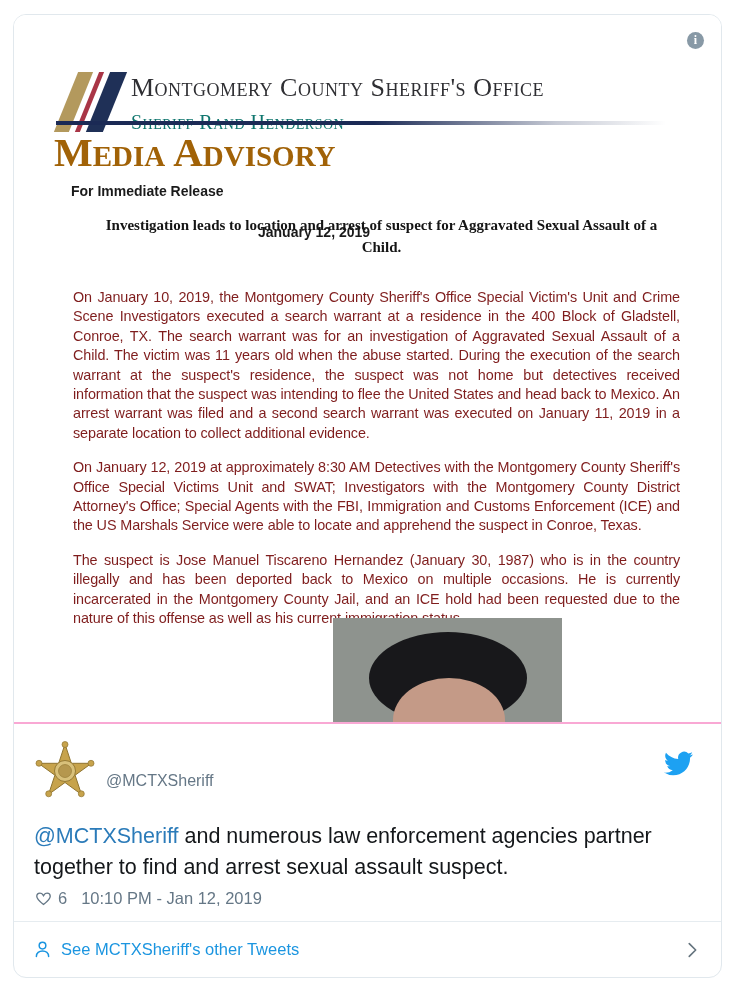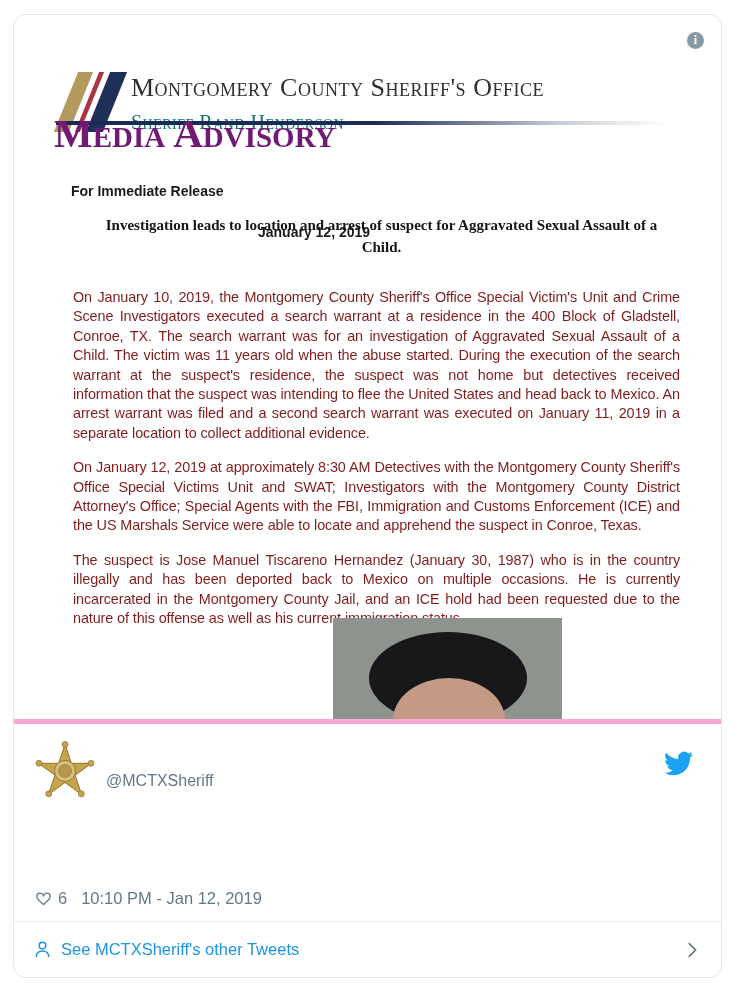--- a/index.html
+++ b/index.html
@@ -10,42 +10,42 @@
   }
   
   .info-btn {
     position:absolute; top:17px; right:17px; width:17px; height:17px; border-radius:50%;
     background:#8899a6; color:#fff; font-family:"Liberation Serif", serif; font-weight:bold;
     font-size:12px; line-height:17px; text-align:center; cursor:pointer;
   }
   
   .doc {
     position:absolute; left:0; top:0; width:100%; height:709px; background:#fff;
-    border-bottom:5px solid #f9a8d4; overflow:hidden; cursor:pointer;
+    border-bottom:2px solid #f9a8d4; overflow:hidden; cursor:pointer;
   }
   .logo { position:absolute; left:42px; top:57px; width:70px; height:60px; }
   .stripe { position:absolute; top:0; height:60px; transform:skewX(-22deg); }
   .stripe.gold { left:10px; width:15px; background:#b3995d; }
   .stripe.red  { left:31px; width:5px;  background:#a93546; }
   .stripe.navy { left:42px; width:17px; background:#1f3057; }
   .org-name {
     position:absolute; left:117px; top:58px; font-family:"Liberation Serif", serif;
     font-variant:small-caps; font-size:26px; color:#2f2f33; letter-spacing:.5px; white-space:nowrap;
   }
   .org-sub {
     position:absolute; left:117px; top:96px; font-family:Liberation Serif, serif;
     font-variant:small-caps; font-size:20px; color:#0f766e; letter-spacing:.5px; white-space:nowrap;
   }
   .header-rule {
     position:absolute; left:42px; top:106px; width:610px; height:4px;
     background:linear-gradient(to right, #1b2a55 0%, #1b2a55 52%, rgba(27,42,85,.25) 82%, rgba(27,42,85,0) 100%);
   }
   .doc-title {
-    position:absolute; left:40px; top:94px; font-family:"Liberation Serif", serif;
-    font-variant:small-caps; font-weight:bold; font-size:41px; color:#701a75; letter-spacing:0; white-space:nowrap;
+    position:absolute; left:40px; top:113px; font-family:"Liberation Serif", serif;
+    font-variant:small-caps; font-weight:bold; font-size:41px; color:#a16207; letter-spacing:0; white-space:nowrap;
   }
   .release-row { position:absolute; left:57px; top:168px; width:560px; font-family:Liberation Sans, sans-serif; font-weight:bold; font-size:14px; color:#1a1a1a; }
   .release-date { position:absolute; left:187px; top:0;margin-top:41px; }
   .headline {
     position:absolute; left:80px; top:199px; width:575px; text-align:center;
     font-family:Liberation Serif, serif; font-weight:bold; font-size:15px; line-height:22px; color:#151515;
   }
   .doc-body { position:absolute; left:59px; top:273px; width:607px; }
   .doc-body p {
     font-size:14.4px; line-height:19.4px; color:#7f1d1d; text-align:justify; margin-bottom:15px;
@@ -120,20 +120,21 @@
       <circle cx="28" cy="30" r="6.5" fill="#b5974e" stroke="#8f7430" stroke-width=".6"></circle>
     </svg>
   </div>
   <div class="handle">@MCTXSheriff</div>
   <div class="bird">
     <svg viewBox="0 0 24 24" width="29" height="29">
       <path fill="#1da1f2" d="M23.953 4.57a10 10 0 01-2.825.775 4.958 4.958 0 002.163-2.723c-.951.555-2.005.959-3.127 1.184a4.92 4.92 0 00-8.384 4.482C7.69 8.095 4.067 6.13 1.64 3.162a4.822 4.822 0 00-.666 2.475c0 1.71.87 3.213 2.188 4.096a4.904 4.904 0 01-2.228-.616v.06a4.923 4.923 0 003.946 4.827 4.996 4.996 0 01-2.212.085 4.936 4.936 0 004.604 3.417 9.867 9.867 0 01-6.102 2.105c-.39 0-.779-.023-1.17-.067a13.995 13.995 0 007.557 2.209c9.053 0 13.998-7.496 13.998-13.985 0-.21 0-.42-.015-.63A9.935 9.935 0 0024 4.59z"></path>
     </svg>
   </div>
 
+  <div class="tweet-text"><span class="mention">@MCTXSheriff</span><span> and numerous law enforcement agencies partner together to find and arrest sexual assault suspect.</span></div>
 
   <div class="stats">
     <span class="like">
       <svg viewBox="0 0 24 24" width="19" height="19">
         <path d="M12 19.6C7 15.9 3.5 12.6 3.5 9.3 3.5 7 5.3 5.3 7.5 5.3c1.5 0 3 .8 3.8 2.1L12 8.5l.7-1.1c.8-1.3 2.3-2.1 3.8-2.1 2.2 0 4 1.7 4 4 0 3.3-3.5 6.6-8.5 10.3z" fill="none" stroke="#657786" stroke-width="1.7"></path>
       </svg>
       <span>6</span>
     </span>
     <span class="timestamp">10:10 PM - Jan 12, 2019</span>
   </div>

